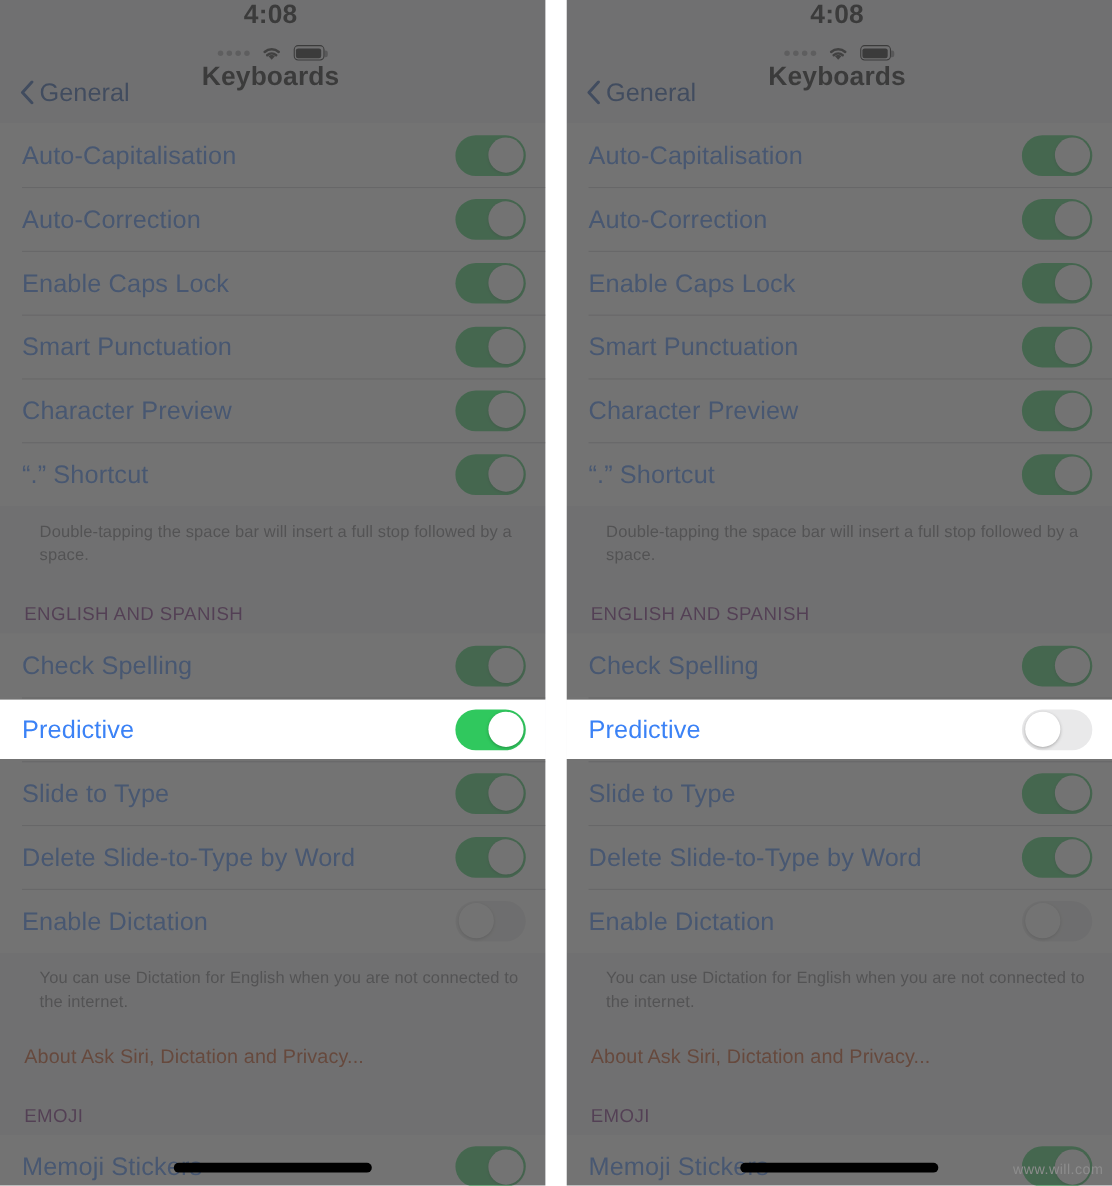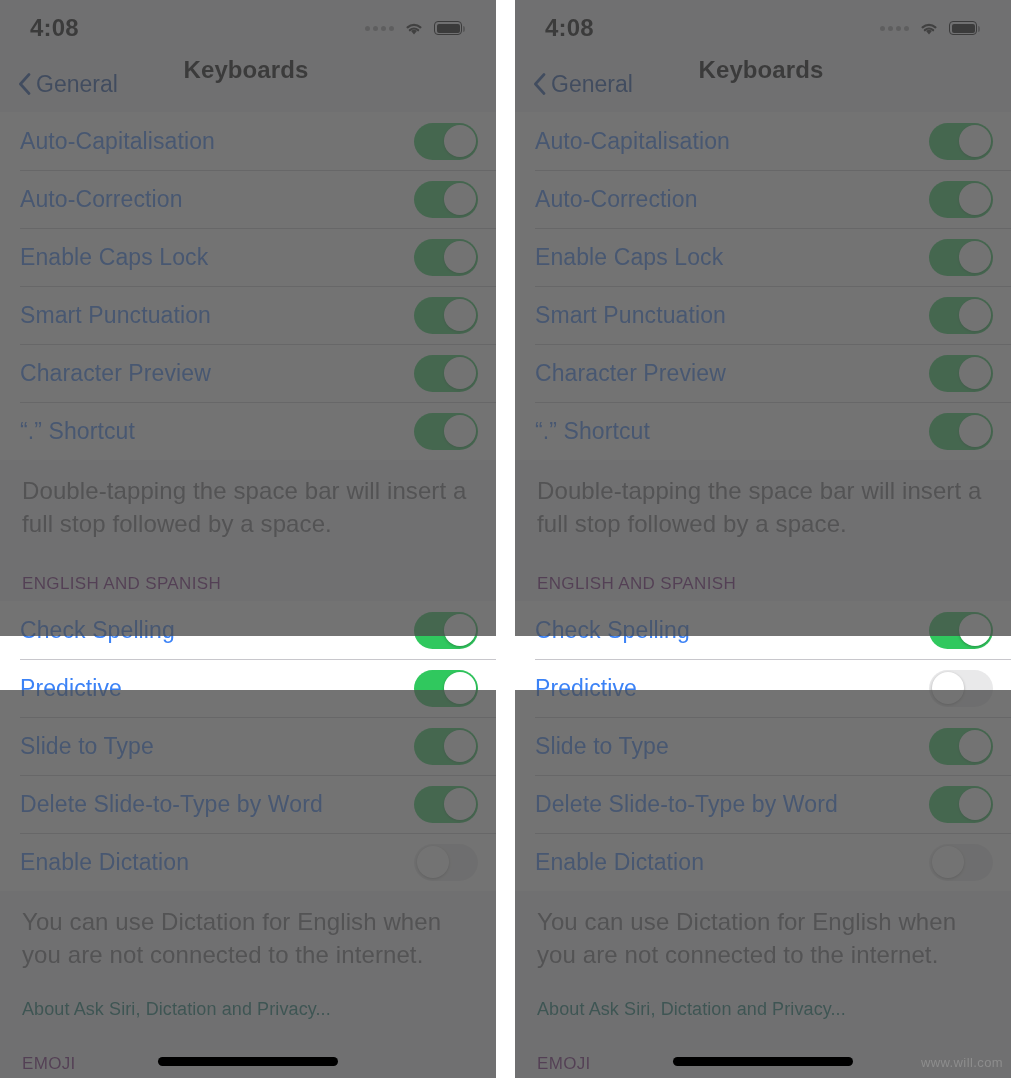--- a/index.html
+++ b/index.html
@@ -39,20 +39,21 @@
     background: #f2f1f6;
   }
 
   
   .statusbar {
     height: 56px;
     display: flex;
     align-items: center;
     justify-content: space-between;
     padding: 0 34px 0 30px;
+    flex-direction: column;
   }
   .clock {
     font-size: 24px;
     font-weight: bold;
     color: #000;
     letter-spacing: .2px;
   }
   .status-right {
     display: flex;
     align-items: center;
@@ -155,36 +156,36 @@
     border-radius: 50%;
     background: #fff;
     box-shadow: 0 1px 3px rgba(0,0,0,.28);
     display: block;
   }
   .toggle.on { background: #30c85e; }
   .toggle.on i { left: 29.5px; }
 
   
   .footer-text {
-    padding: 14px 22px 6px 22px;
-    font-size: 24px;
+    padding: 14px 22px 6px 36px;
+    font-size: 15px;
     line-height: 1.38;
     color: #6d6d72;
     letter-spacing: .1px;
   }
   .section-header {
     padding: 28px 22px 7px 22px;
     font-size: 17px;
     color: #701a75;
     letter-spacing: .35px;
   }
   .footer-link {
     padding: 22px 22px 6px 22px;
     font-size: 18px;
-    color: #0f766e;
+    color: #c2410c;
     letter-spacing: .1px;
     cursor: pointer;
   }
 
   
   .dim {
     position: absolute;
     left: 0; right: 0;
     background: #4b4b4b;
     opacity: .78;

